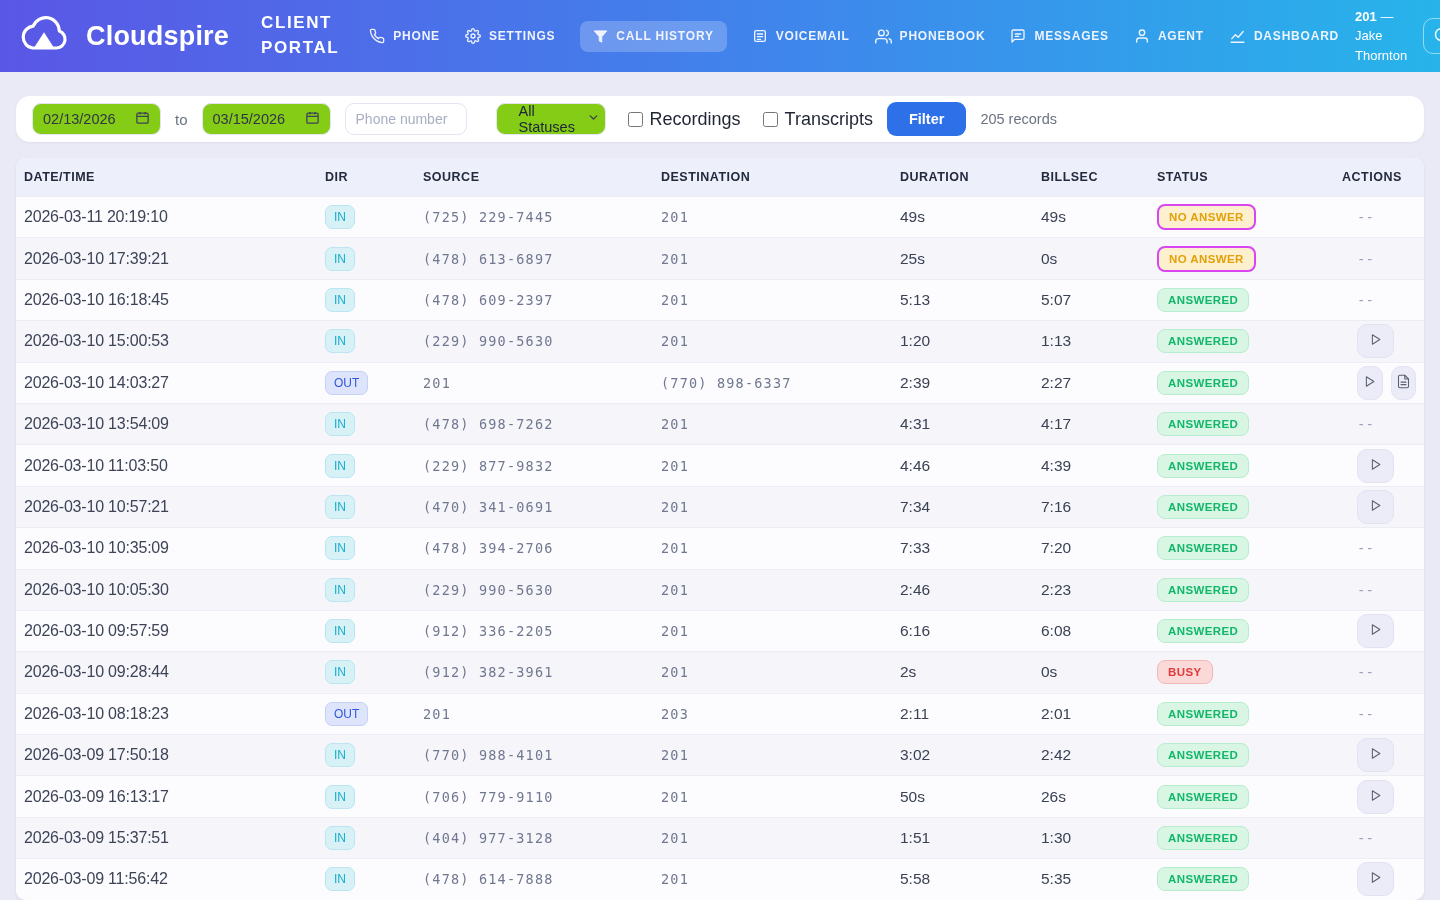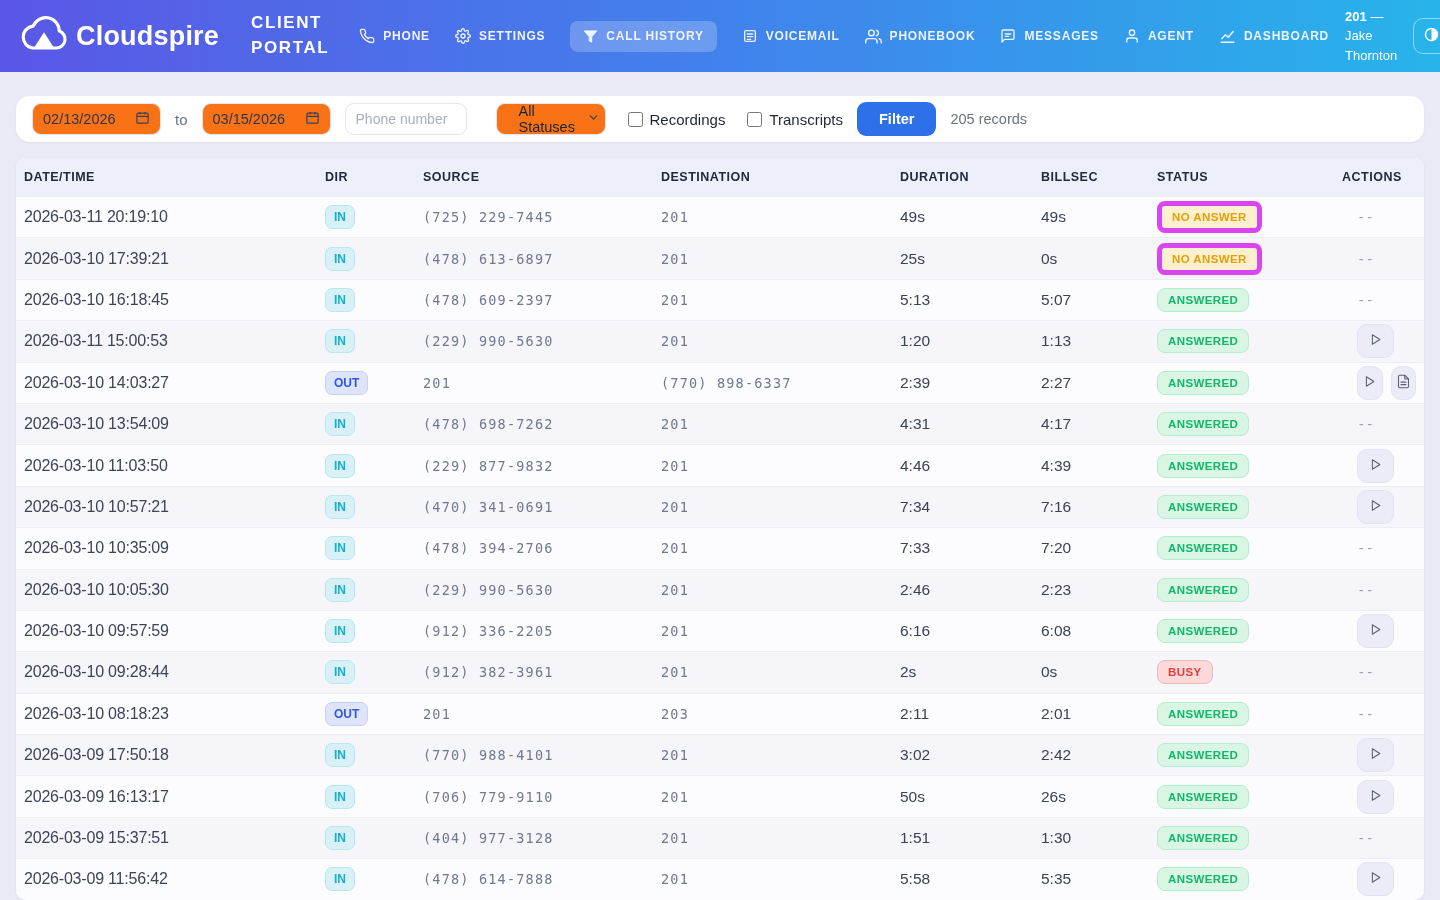--- a/index.html
+++ b/index.html
@@ -2,21 +2,21 @@
 <html><head>
 <meta charset="utf-8">
 <style>
   * { margin:0; padding:0; box-sizing:border-box; }
   html,body { width:1440px; height:900px; overflow:hidden; }
   body { font-family:"Liberation Sans","DejaVu Sans",sans-serif; background:#e9eaf5; }
 
   
   .header { height:72px; display:flex; align-items:center; gap:16px; padding:0 16px;
             background:linear-gradient(90deg,#5a57e6 0%, #3f86ec 55%, #27b4ea 100%); }
-  .logo-group { display:flex; align-items:center; gap:4px;text-align:center; }
+  .logo-group { display:flex; align-items:center; gap:14px;text-align:center; }
   .brand { color:#fff; font-size:27px; font-weight:700; letter-spacing:.2px; }
   .vdivider { width:1px; height:44px; background:rgba(255,255,255,.4); }
   .portal { color:#fff; font-size:17px; font-weight:800; letter-spacing:1.6px; line-height:1.45; width:104px; }
   .nav { display:flex; align-items:center; gap:25px; margin-left:14px; }
   .nav-item { display:flex; align-items:center; gap:8px; color:#eef3ff; font-size:12px; font-weight:700;
               letter-spacing:.8px; cursor:pointer; white-space:nowrap; padding:8px 0; border-radius:8px; }
   .nav-item.active { background:rgba(255,255,255,.22); padding:8px 13px; }
   .nav-item svg { display:block; }
   .user-block { margin-left:auto; color:#fff; font-size:13px; line-height:1.5; width:108px; }
   .user-block b { font-weight:800; }
@@ -24,54 +24,54 @@
   .hbtn { width:36px; height:36px; border-radius:10px; border:1.5px solid rgba(255,255,255,.5);
           background:transparent; color:#fff; display:flex; align-items:center; justify-content:center; cursor:pointer; }
 
   
   .main { padding:24px 16px 0; }
 
   
   .filter-card { background:#fff; border-radius:14px; padding:10px 16px; display:flex; align-items:center;
                  gap:14px; box-shadow:0 1px 2px rgba(30,35,60,.06); height:46px; }
   .fake-input { height:32px; border:1px solid #e2e5f3; border-radius:9px; padding:0 10px; display:flex;
-                align-items:center; justify-content:space-between; font-size:14.5px; color:#2f3547; background:#f97316; cursor:text; }
+                align-items:center; justify-content:space-between; font-size:14.5px; color:#2f3547; background:#84cc16; cursor:text; }
   .date-box { width:129px; }
   .to-label { color:#6b7280; font-size:15px; }
   .phone-input { width:122px; height:32px; border:1px solid #e2e5f3; border-radius:9px; padding:0 10px;
                  font-size:14px; color:#2f3547; font-family:inherit; outline:none; }
   .phone-input::placeholder { color:#a7aec1; }
   .select-box { width:110px; cursor:pointer; margin-left:15px; }
   .select-box span { font-weight:400; color:#20263a;margin-left:12px; }
   .chk-group { display:flex; align-items:center; gap:7px; margin-left:8px; }
   .chk-group input { width:15px; height:15px; cursor:pointer; }
-  .chk-group label { font-size:15px; color:#1f2533; }
+  .chk-group label { font-size:18px; color:#1f2533; }
   .filter-btn { background:#2e70e8; color:#fff; border:none; border-radius:9px; height:34px; padding:0 22px;
                 font-size:14.5px; font-weight:700; cursor:pointer; font-family:inherit; }
   .records { color:#6b7280; font-size:14.5px; }
 
   
   .table-card { margin-top:16px; background:#fff; border-radius:10px; overflow:hidden;
                 box-shadow:0 1px 3px rgba(30,35,60,.08); height:742px; }
   .thead, .trow { display:grid; grid-template-columns:301px 98px 238px 239px 141px 116px 185px 1fr;
                   align-items:center; padding-left:8px; }
   .thead { background:#edeffa; height:38px; font-size:12.5px; font-weight:800; text-transform:uppercase;
            letter-spacing:.5px; color:#232a3d; }
   .trow { height:41.4px; border-top:1px solid #ededf5; background:#fcfcfe; }
   .trow.alt { background:#f5f5fa; }
   .td { overflow:hidden; white-space:nowrap; }
   .datetime { font-size:16px; color:#3d4457; letter-spacing:-.2px; }
   .mono { font-family:"DejaVu Sans Mono","Liberation Mono",monospace; font-size:13.5px; color:#707890; letter-spacing:1.2px; }
   .dur { font-size:15.5px; color:#3a4254; }
-  .dirbadge { display:inline-block; font-size:12px; font-weight:700; padding:4px 8px; border-radius:7px; }
+  .dirbadge { display:inline-block; font-size:12px; font-weight:400; padding:4px 8px; border-radius:7px; }
   .dirbadge.in  { background:#d7f1f7; color:#15aecb; border:1px solid #b9e7f1; }
   .dirbadge.out { background:#dde4fb; color:#3158d8; border:1px solid #c6d1f6; }
   .status { display:inline-block; font-size:11.5px; font-weight:800; letter-spacing:.4px; padding:5px 10px; border-radius:8px; }
   .status.ok    { background:#d9f6e5; color:#12b76a; border:1px solid #b5edcd; }
-  .status.noans { background:#fcf0cf; color:#e3a008; border:5px solid #d946ef; }
+  .status.noans { background:#fcf0cf; color:#e3a008; border:2px solid #d946ef; }
   .status.busy  { background:#fbd9d9; color:#e03a3a; border:1px solid #f2b8b8; }
   .actions-cell { padding-left:15px; display:flex; align-items:center; }
   .dash { color:#9aa3b8; font-size:14px; font-family:"DejaVu Sans Mono",monospace; }
   .abtn { width:37px; height:34px; border-radius:10px; background:#ececf8; border:1px solid #e2e2f1;
           display:inline-flex; align-items:center; justify-content:center; margin-right:8px; cursor:pointer; color:#5a6172; }
 </style>
 </head>
 <body>
 
 <div class="header">
@@ -263,21 +263,21 @@
           <div class="td mono">(478) 609-2397</div>
           <div class="td mono">201</div>
           <div class="td dur">5:13</div>
           <div class="td dur">5:07</div>
           <div class="td"><span class="status ok">ANSWERED</span></div>
           <div class="td actions-cell">
             <span class="dash">--</span>
           </div>
         </div>
         <div class="trow alt">
-          <div class="td datetime">2026-03-11 15:00:53</div>
+          <div class="td datetime">2026-03-10 15:00:53</div>
           <div class="td"><span class="dirbadge in">IN</span></div>
           <div class="td mono">(229) 990-5630</div>
           <div class="td mono">201</div>
           <div class="td dur">1:20</div>
           <div class="td dur">1:13</div>
           <div class="td"><span class="status ok">ANSWERED</span></div>
           <div class="td actions-cell">
             <button class="abtn">
               <span><svg viewBox="0 0 24 24" width="15" height="15" fill="none" stroke="currentColor" stroke-width="1.7" stroke-linejoin="round">
                   <polygon points="7 4.5 19 12 7 19.5"></polygon>

